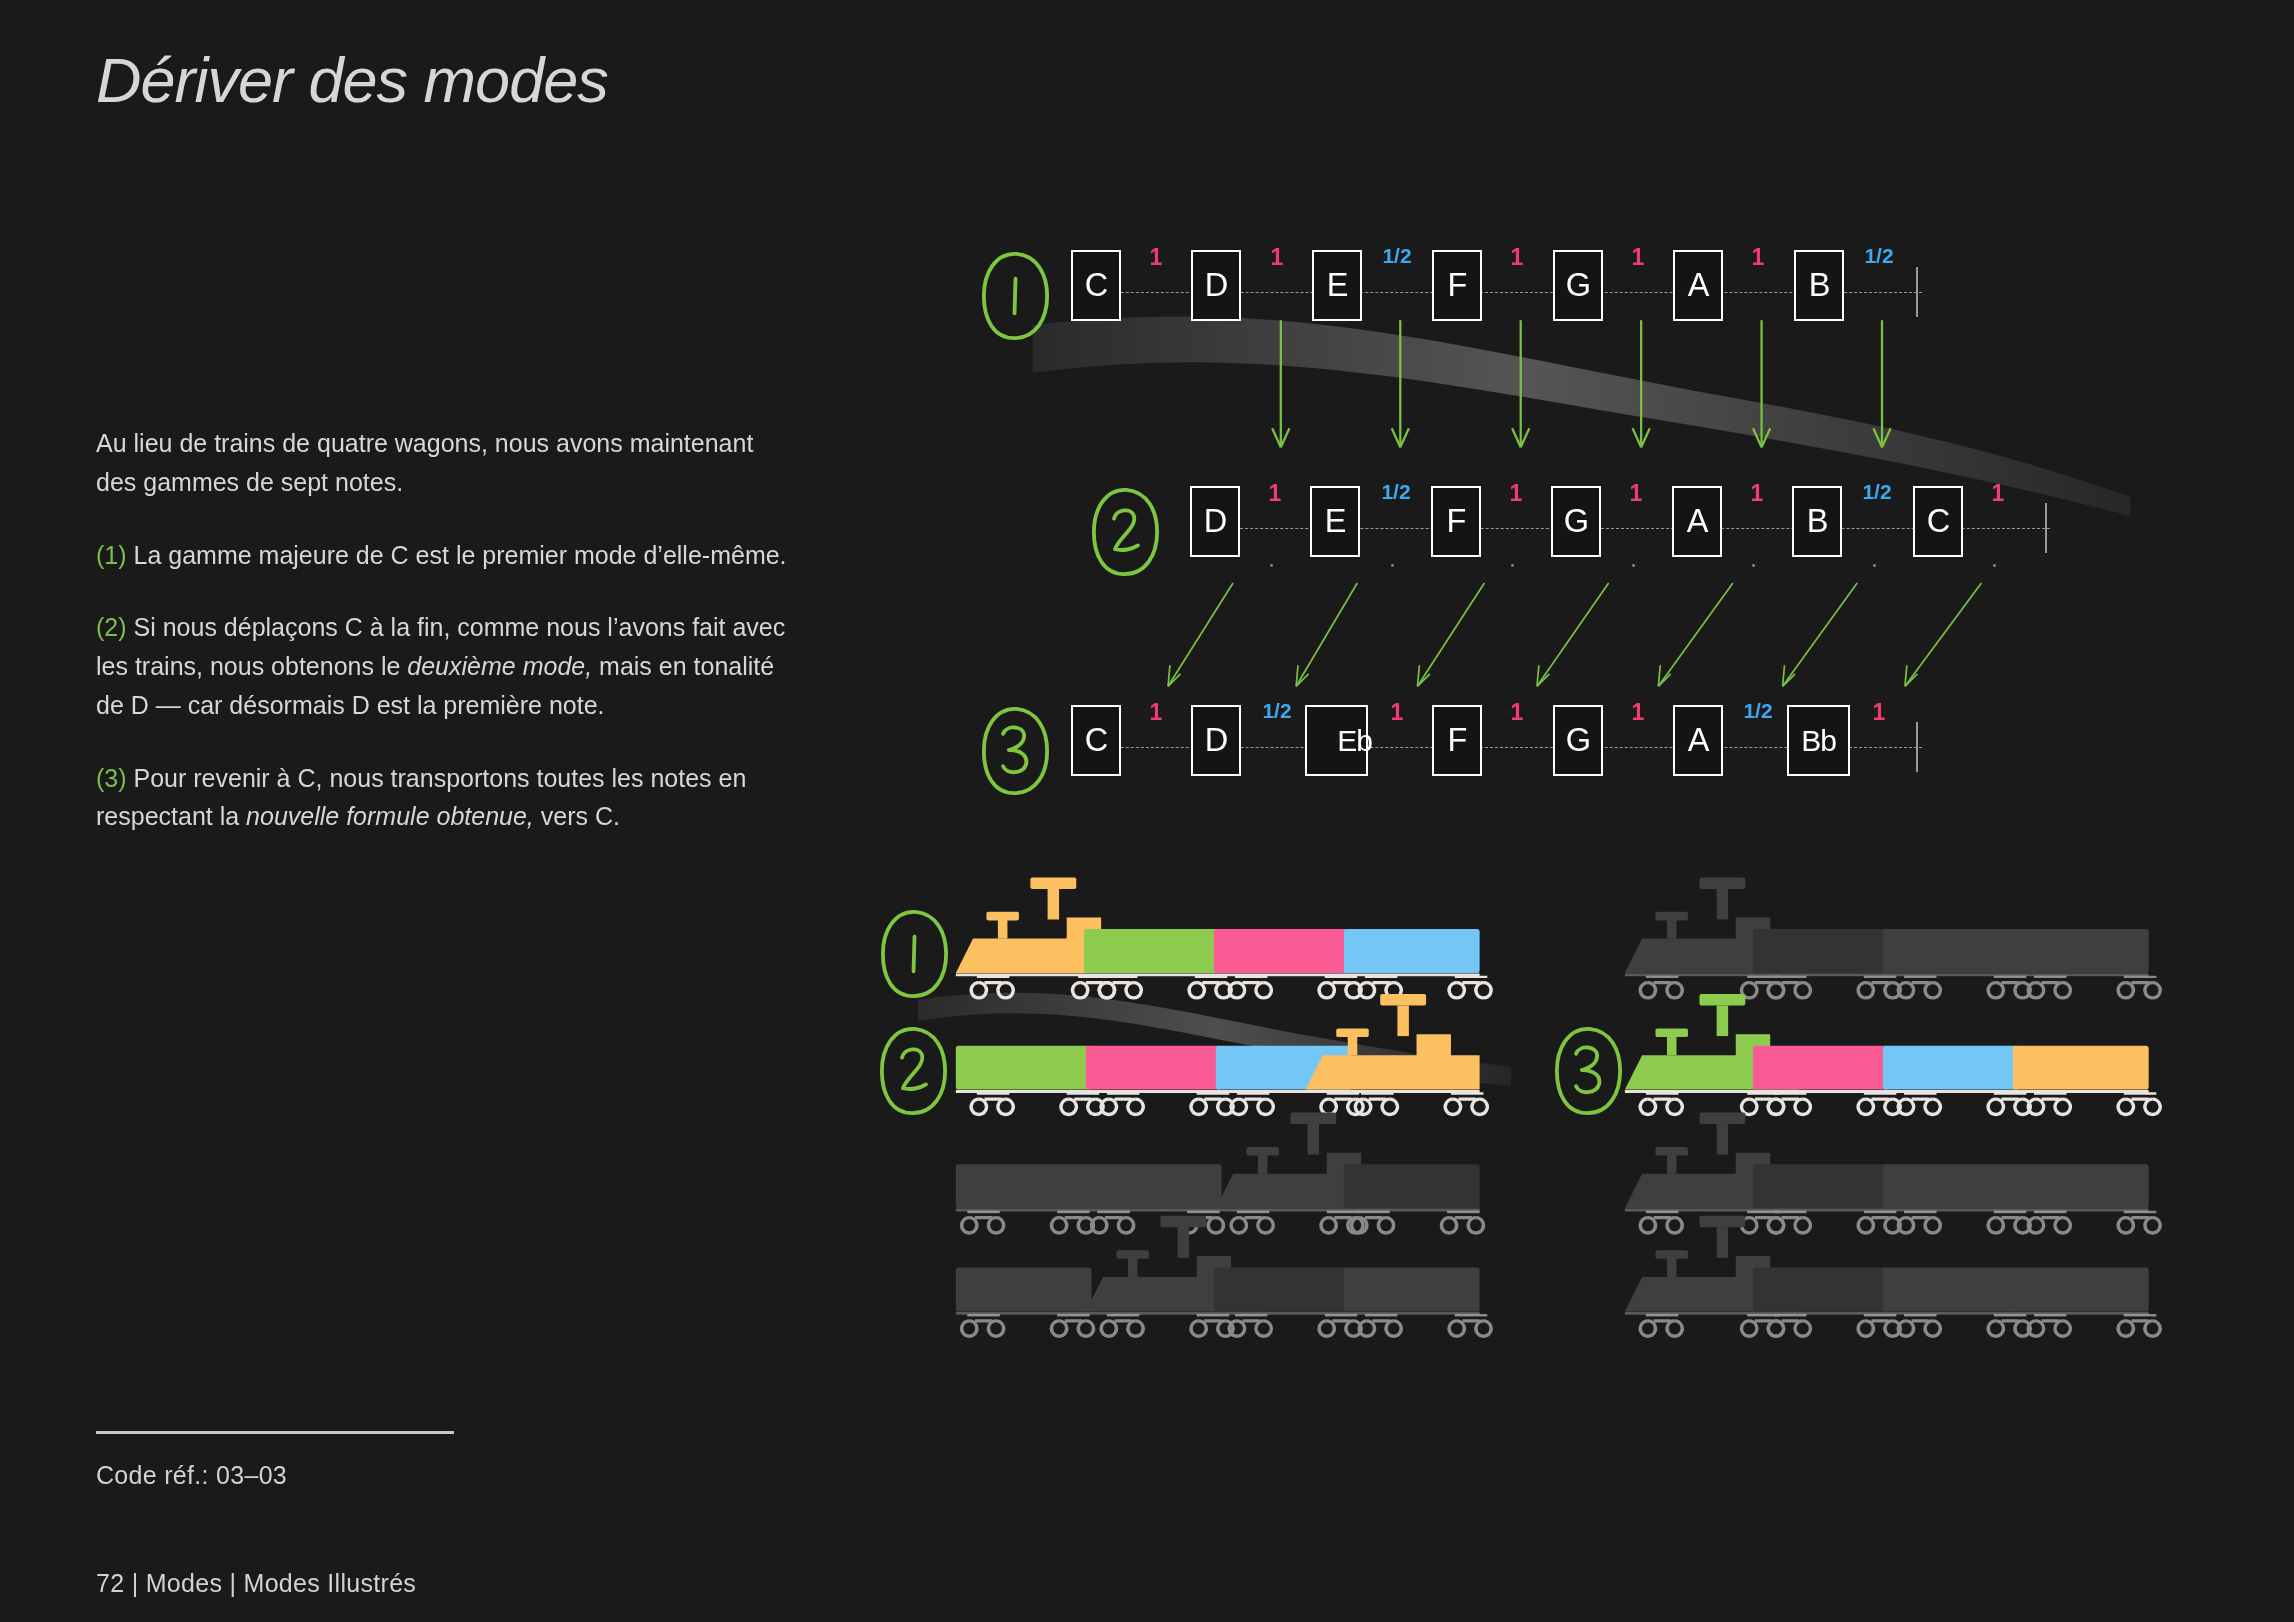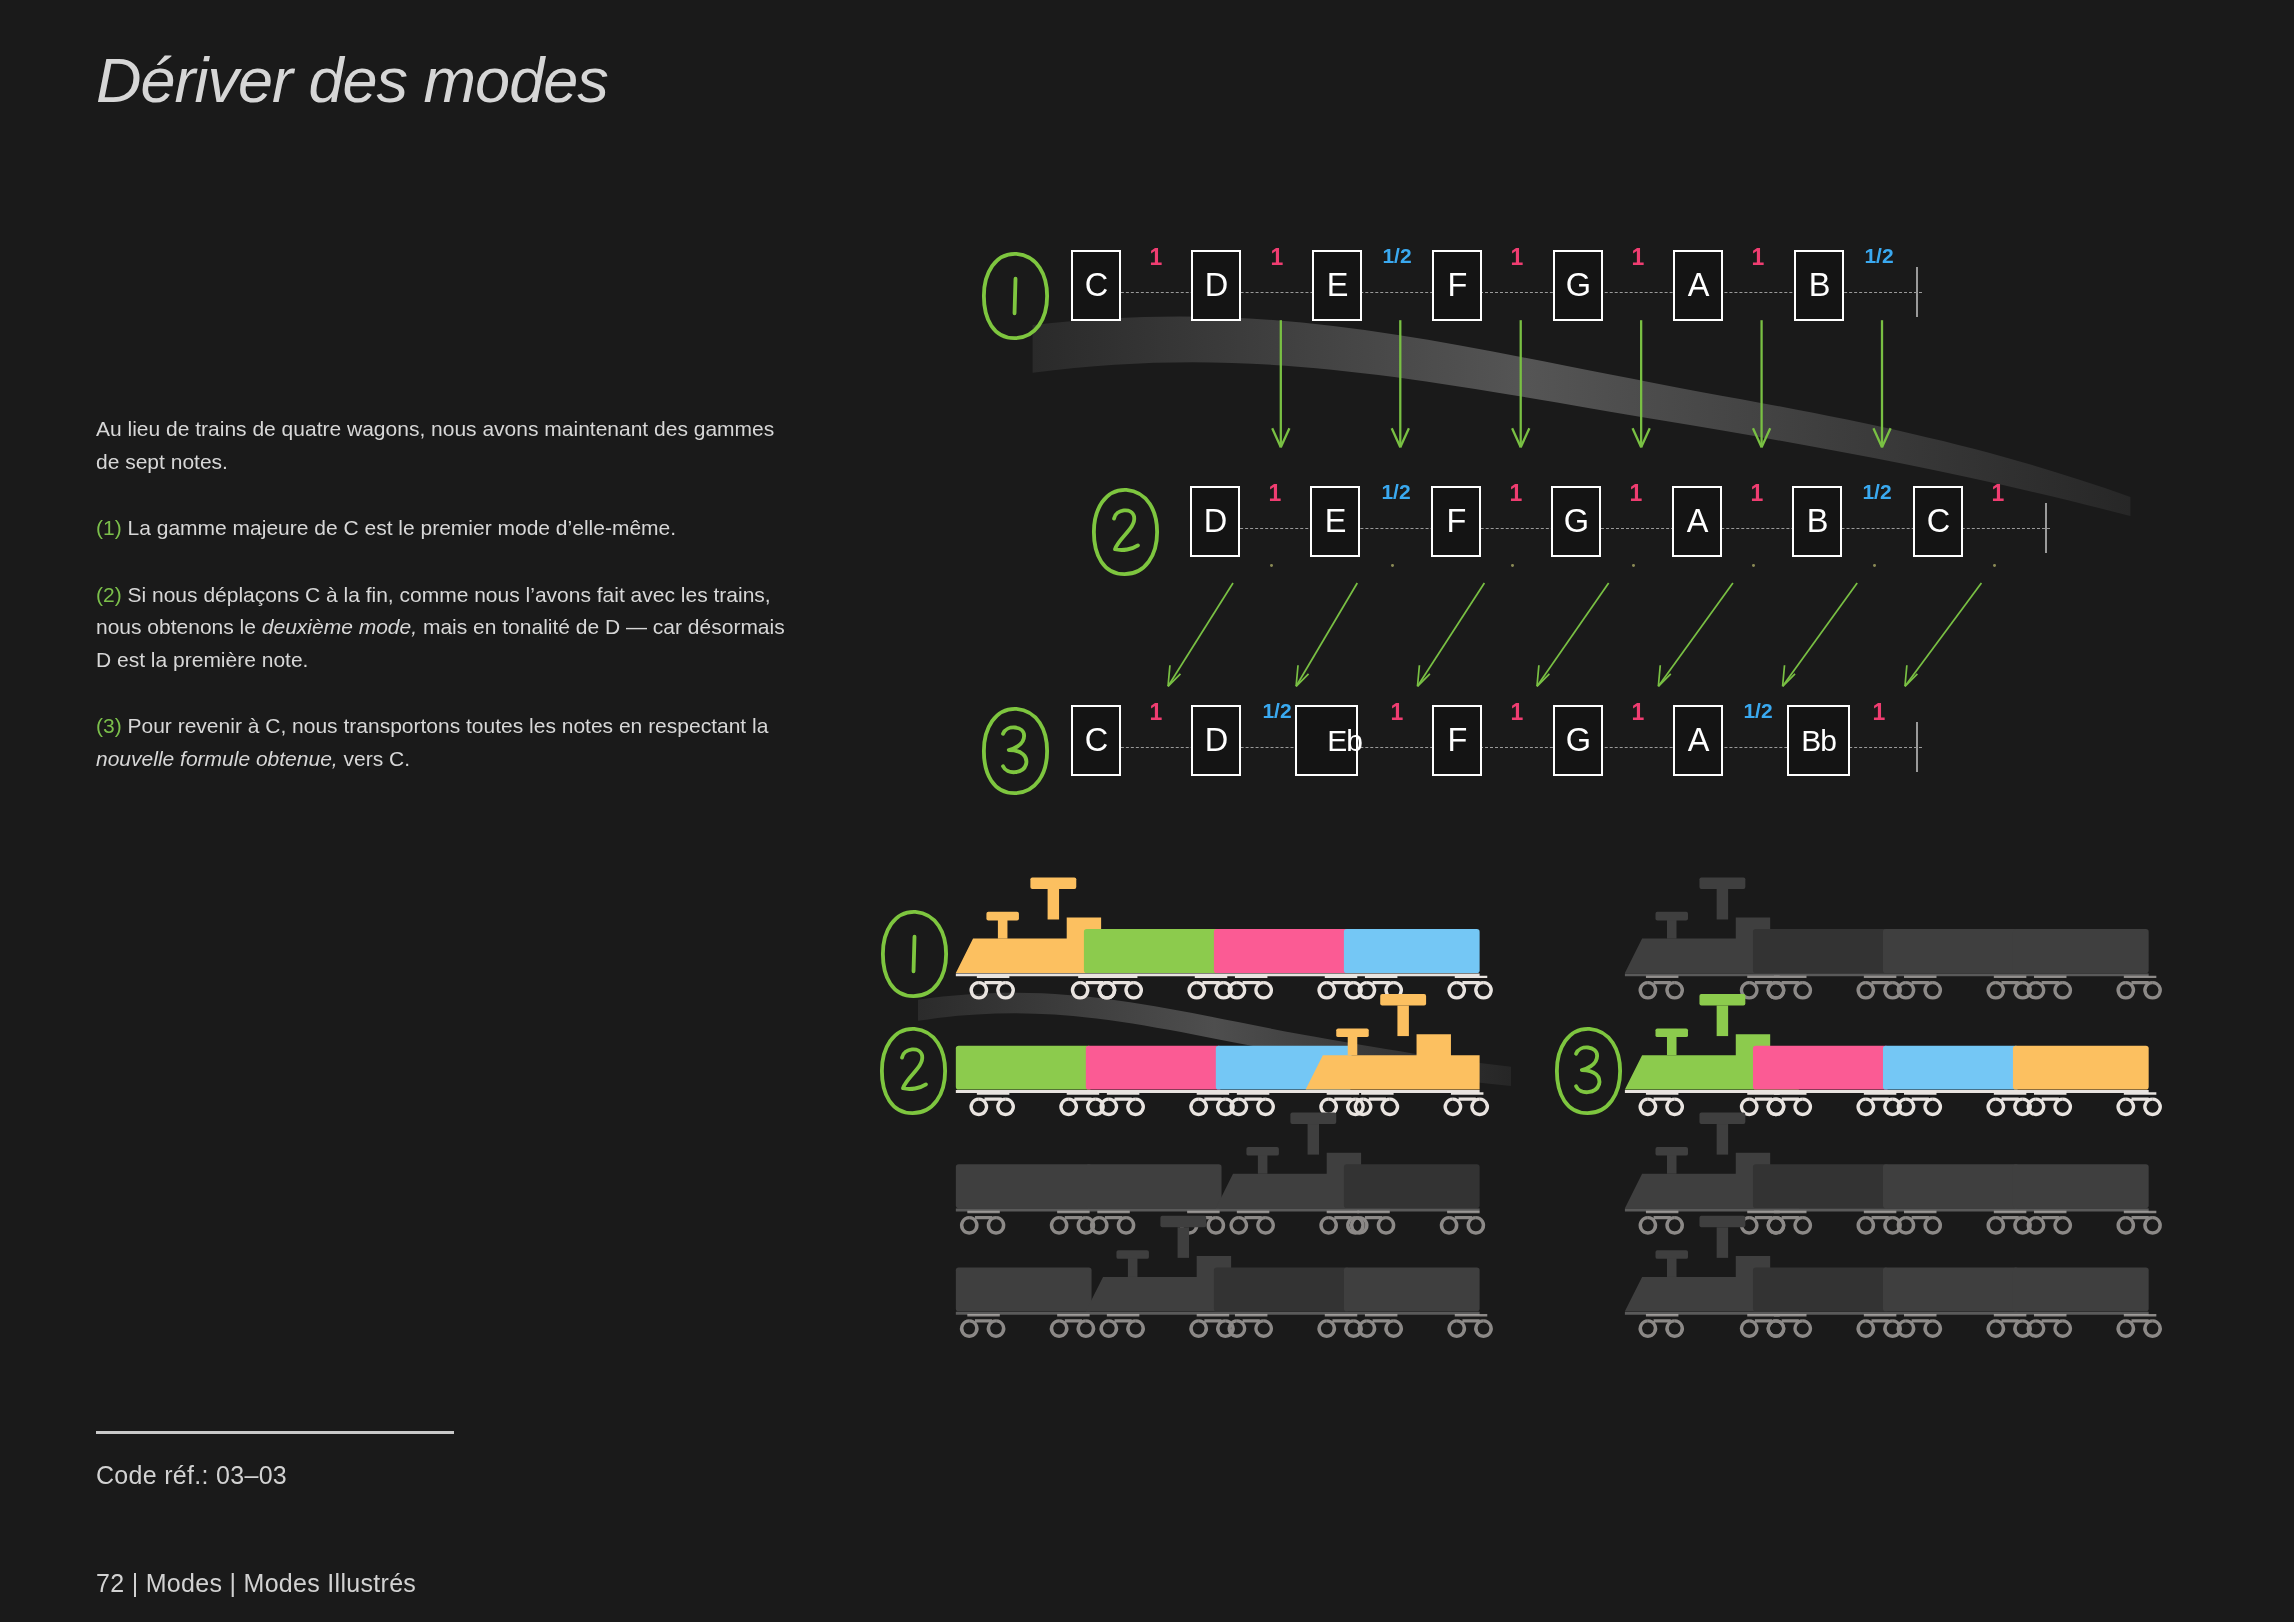--- a/index.html
+++ b/index.html
@@ -16,22 +16,22 @@
   
   #page-title{
     position:absolute;left:96px;top:44px;
     font-size:63px;font-weight:400;color:#d6d6d6;
     letter-spacing:-1px;
     font-style:italic;
   }
 
   
   #copy{
-    position:absolute;left:96px;top:413px;width:698px;
-    font-size:21px;line-height:1.55;color:#d7d7d7;
+    position:absolute;left:96px;top:424px;width:698px;
+    font-size:25px;line-height:1.55;color:#d7d7d7;
   }
   #copy p{margin:0 0 34px 0;}
   #copy .num{color:#7bbf4b;}
   #copy em{font-style:italic;}
 
   
   #footer-rule{
     position:absolute;left:96px;top:1431px;width:358px;height:2.9px;
     background:#c9c9c9;
   }
@@ -226,21 +226,21 @@
       <path d="M38,4 C60,6 70,26 70,48 C70,72 58,92 36,92 C14,92 4,72 4,48 C4,24 16,3 38,4 Z" fill="none" stroke="#7ec63f" stroke-width="4" stroke-linecap="round"></path>
       <path d="M24,30 C28,20 46,22 46,32 C46,42 34,46 30,47 C44,47 50,54 48,62 C45,72 28,73 24,64" fill="none" stroke="#7ec63f" stroke-width="4" stroke-linecap="round" stroke-linejoin="round"></path>
     </svg>
   </div>
   <div class="scale-row" style="left:1071px;top:705px;width:860px;">
     <div class="note-line" style="width:851px;"></div>
     <div class="note-box" style="left:0px;">C</div>
     <div class="interval whole" style="left:85px;">1</div>
     <div class="note-box" style="left:120px;">D</div>
     <div class="interval half" style="left:206px;">1/2</div>
-    <div class="note-box wide" style="left:224px;padding-left:36px;">Eb</div>
+    <div class="note-box wide" style="left:234px;padding-left:36px;">Eb</div>
     <div class="interval whole" style="left:326px;">1</div>
     <div class="note-box" style="left:361px;">F</div>
     <div class="interval whole" style="left:446px;">1</div>
     <div class="note-box" style="left:482px;">G</div>
     <div class="interval whole" style="left:567px;">1</div>
     <div class="note-box" style="left:602px;">A</div>
     <div class="interval half" style="left:687px;">1/2</div>
     <div class="note-box wide" style="left:716px;">Bb</div>
     <div class="interval whole" style="left:808px;">1</div>
     <div class="endtick" style="left:845px;"></div>

